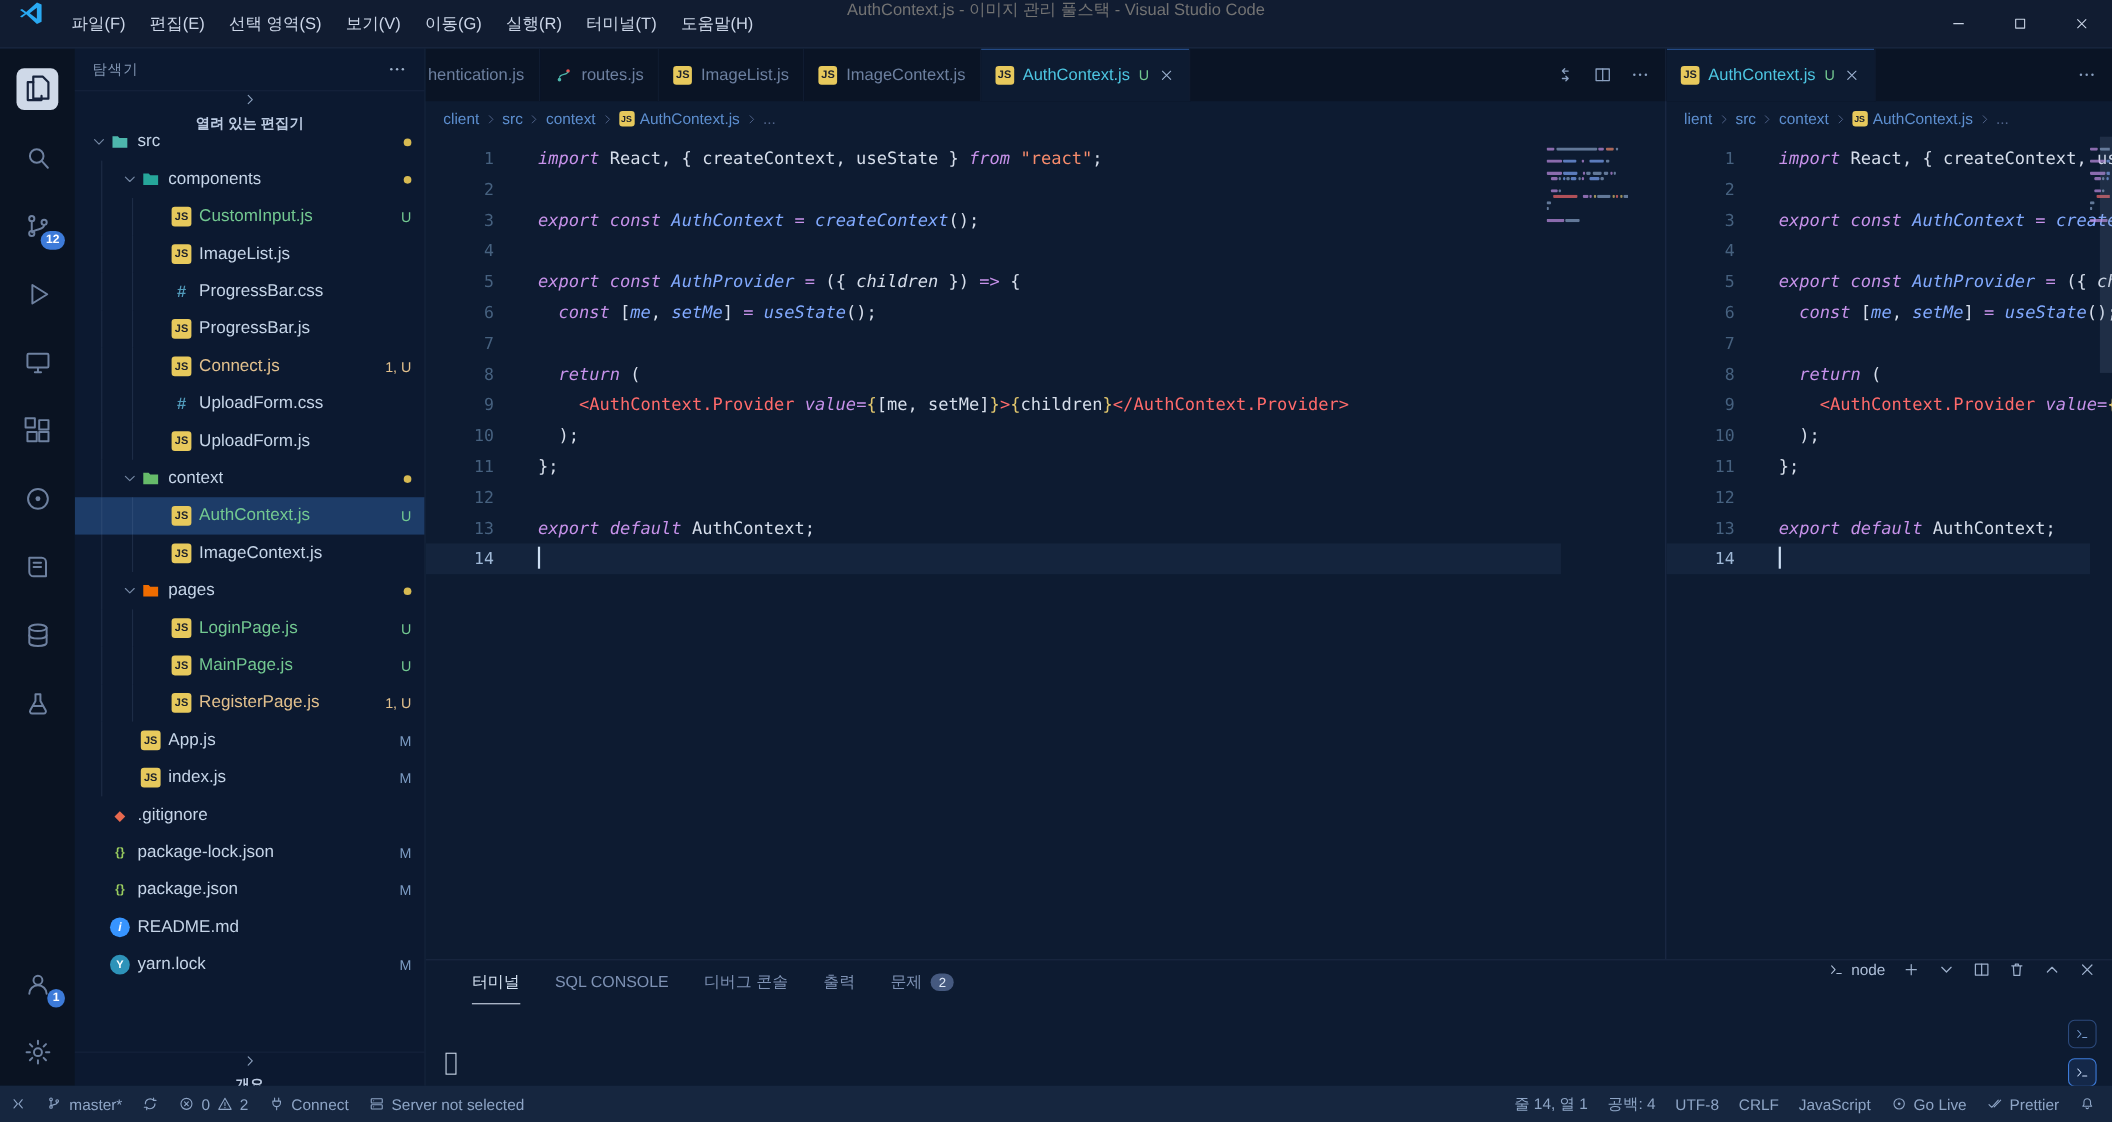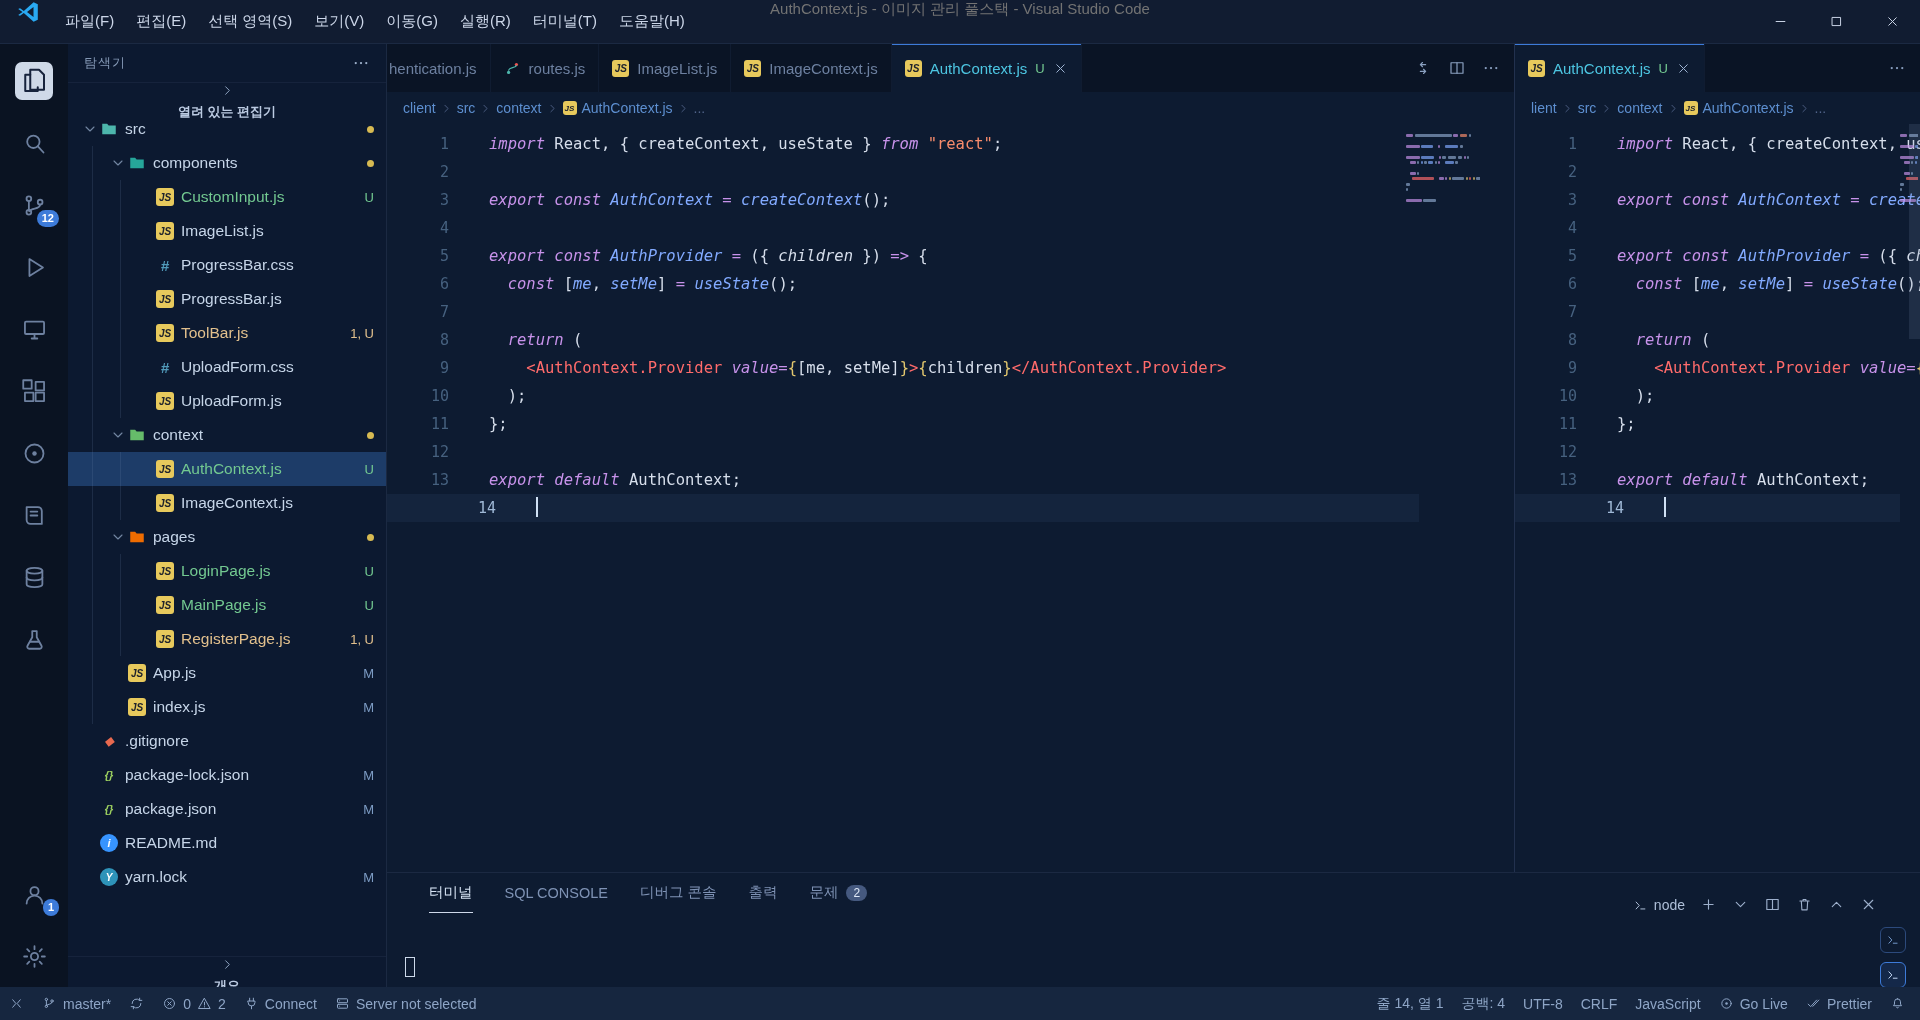--- a/index.html
+++ b/index.html
@@ -41,21 +41,21 @@
   .tree-row .chev { width:16px; height:16px; color:#7487a3; flex:none; margin-right:2px; }
   .tree-row .ficon { width:18px; height:18px; flex:none; margin-right:7px; display:inline-flex; }
   .tree-row .ficon svg { width:100%; height:100%; }
   .guide { position:absolute; top:0; bottom:0; width:1px; background:rgba(110,135,170,.18); }
   .tlabel { white-space:nowrap; overflow:hidden; }
   .st-untracked .tlabel, .st-untracked .gbadge { color:#73c991; }
   .st-modified .gbadge { color:#7d9cc4; }
   .st-warning .tlabel, .st-warning .gbadge { color:#e2c08d; }
   .gbadge { margin-left:auto; font-size:13px; color:#8ba0bf; padding-left:8px; }
   .dot { margin-left:auto; width:7px; height:7px; border-radius:50%; background:#d7ba52; }
-  .fic { width:18px; height:18px; margin-right:7px; display:flex; align-items:center; justify-content:center; font-weight:bold; border-radius:3px; font-size:10px; flex:none;font-style:italic; }
+  .fic { width:18px; height:18px; margin-right:7px; display:flex; align-items:center; justify-content:center; font-weight:bold; border-radius:3px; font-size:10px; flex:none; }
   .fic-js { background:#e7c95c; color:#20242c; }
   .fic-css { color:#519aba; font-size:15px; }
   .fic-json { color:#9acd5f; font-size:11px; }
   .fic-md { background:#3794ff; color:#fff; border-radius:50%; font-style:italic; font-size:11px; }
   .fic-git { color:#e8694f; font-size:12px; }
   .fic-yarn { background:#2e93b9; color:#fff; border-radius:50%; }
   .sb-bottom { margin-top:auto; }
   .sb-bottom .sb-section { height:31px; }
 
   
@@ -80,21 +80,21 @@
   .bc-item { display:flex; align-items:center; gap:5px; cursor:pointer; }
   .bc-item .fic { width:14px; height:14px; font-size:8px; margin-right:0; }
   .bc-item.dim .bc-text { color:#51648a; }
 
   .code-wrap { flex:1; position:relative; overflow:hidden; font-family:"DejaVu Sans Mono","Liberation Mono",monospace; font-size:15.5px; padding-top:6px; }
   .code-lines { position:relative; width:calc(100% - 95px); }
   .group.right .code-lines { width:calc(100% - 20px); }
   .code-line { display:flex; height:28px; line-height:28px; }
   .code-line.active-line { background:rgba(120,150,200,.08); }
   .gutter { width:62px; flex:none; text-align:right; color:#46617f; font-size:15px; }
-  .active-line .gutter { color:#9fb8d6;margin-left:47px; }
+  .active-line .gutter { color:#9fb8d6; }
   .line-content { margin-left:40px; white-space:pre; }
   .tk-p { color:#d6deeb; } .tk-pi { color:#d6deeb; font-style:italic; }
   .tk-k, .tk-a { color:#c792ea; font-style:italic; }
   .tk-o { color:#c792ea; }
   .tk-e { color:#82aaff; font-style:italic; }
   .tk-s { color:#f78c6c; }
   .tk-t { color:#ff6b6b; }
   .tk-b { color:#e2c76e; }
   .cursor { display:inline-block; width:2px; height:20px; background:#cfe0f4; vertical-align:-4px; margin-right:-2px; }
   .minimap { position:absolute; top:10px; right:34px; width:74px; display:flex; flex-direction:column; gap:2.4px; opacity:.9; }
@@ -102,21 +102,21 @@
   .mm-line { height:3px; display:flex; gap:1.5px; overflow:hidden; flex:none; }
   .mm-seg { height:3px; border-radius:1px; opacity:.75; flex:none; }
   .vthumb { position:absolute; top:0; right:0; width:11px; height:215px; background:rgba(130,150,180,.16); }
 
   
   .panel { height:115px; flex:none; border-top:1px solid #1b2942; background:#0d1b31; display:flex; flex-direction:column; position:relative; }
   .panel-tabs { height:40px; display:flex; align-items:stretch; gap:32px; padding-left:42px; font-size:14.5px; color:#7e92b4; flex:none; }
   .panel-tab { display:flex; align-items:center; gap:8px; cursor:pointer; border-bottom:1.5px solid transparent; }
   .panel-tab.active { color:#d5e2f2; border-bottom-color:#cfd9ea; }
   .pt-badge { background:#45597f; color:#dfe9f7; border-radius:10px; font-size:12px; padding:2px 7px; line-height:1; }
-  .panel-actions { margin-left:auto; display:flex; align-items:flex-end; gap:15px; padding-right:43px; color:#9db0cc; }
+  .panel-actions { margin-left:auto; display:flex; align-items:flex-start; gap:15px; padding-right:14px; color:#9db0cc; }
   .shell-chip { display:flex; align-items:center; gap:6px; font-size:14px; color:#aebfd8; cursor:pointer; }
   .shell-chip .icon { width:15px; height:15px; }
   .pa { width:17px; height:17px; cursor:pointer; }
   .terminal-body { flex:1; position:relative; }
   .term-cursor { position:absolute; left:18px; top:44px; width:10px; height:20px; border:1.5px solid #ccd9ea; }
   .term-chips { position:absolute; right:14px; top:14px; display:flex; flex-direction:column; gap:9px; }
   .term-chip { width:26px; height:26px; border:1px solid #2c4a7c; border-radius:6px; color:#7aa0d4; display:flex; align-items:center; justify-content:center; cursor:pointer; }
   .term-chip .icon, .term-chip svg { width:14px; height:14px; }
   .term-chip.active { border-color:#3d7bd9; color:#cfe2ff; background:rgba(61,123,217,.14); }
 
@@ -349,21 +349,21 @@
           <div class="tree-row" style="padding-left: 88px;">
             <span class="guide" style="left: 24px;"></span>
             <span class="guide" style="left: 52px;"></span>
             <span class="fic fic-js">JS</span>
             <span class="tlabel">ProgressBar.js</span>
           </div>
           <div class="tree-row st-warning" style="padding-left: 88px;">
             <span class="guide" style="left: 24px;"></span>
             <span class="guide" style="left: 52px;"></span>
             <span class="fic fic-js">JS</span>
-            <span class="tlabel">ToolBar.js</span>
+            <span class="tlabel">Connect.js</span>
             <span class="gbadge">1, U</span>
           </div>
           <div class="tree-row" style="padding-left: 88px;">
             <span class="guide" style="left: 24px;"></span>
             <span class="guide" style="left: 52px;"></span>
             <span class="fic fic-css">#</span>
             <span class="tlabel">UploadForm.css</span>
           </div>
           <div class="tree-row" style="padding-left: 88px;">
             <span class="guide" style="left: 24px;"></span>

